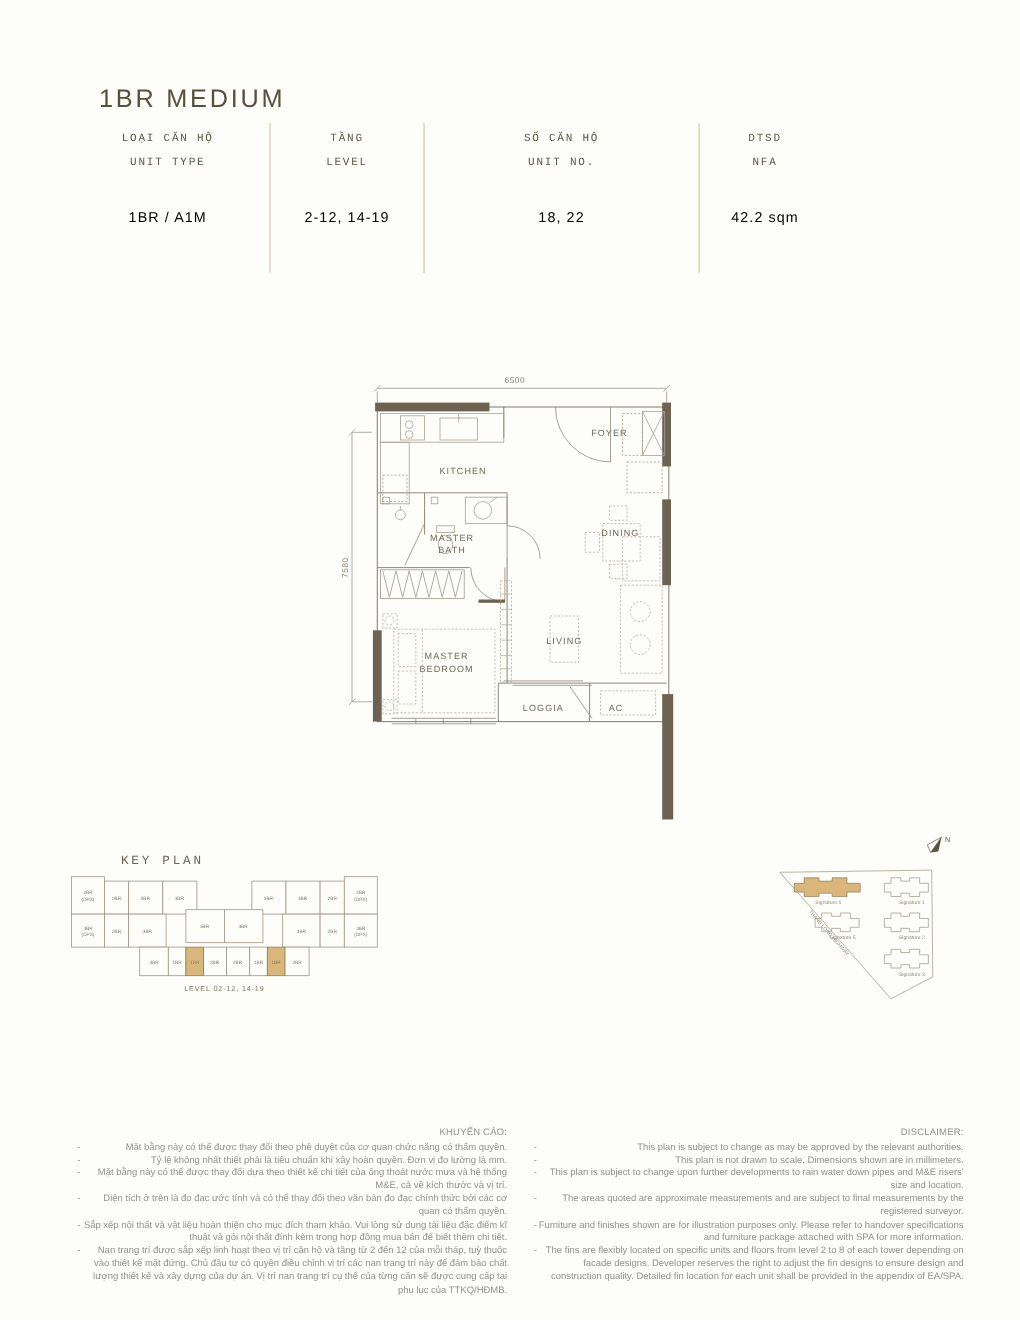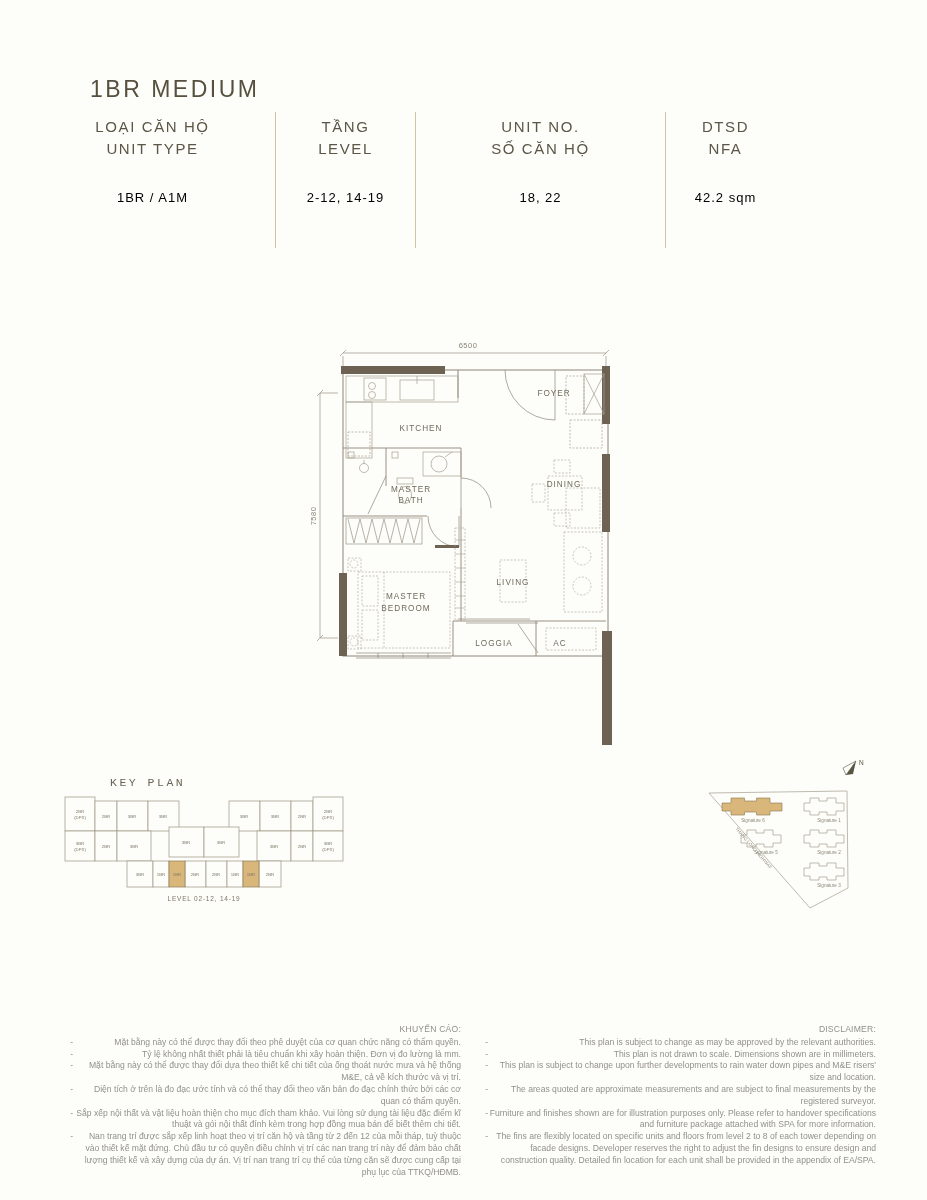--- a/index.html
+++ b/index.html
@@ -3,21 +3,21 @@
 <meta charset="utf-8">
 <style>
   html,body{margin:0;padding:0;background:#e8e8e4;}
   .sheet{position:relative;width:927px;height:1200px;background:#fdfdf9;overflow:hidden;
          font-family:"Liberation Sans",sans-serif;color:#5a5444;margin:0 auto;}
   .abs{position:absolute;}
   .page-title{left:90px;top:76px;font-size:23px;letter-spacing:2.5px;font-weight:400;color:#57503f;}
   .spec-table{left:60px;top:112px;width:818px;height:136px;display:flex;}
   .spec-col{box-sizing:border-box;text-align:center;padding-top:4px;}
   .spec-col+.spec-col{border-left:1px solid #cfc3a3;}
-  .spec-label{font-family:Liberation Sans, sans-serif;font-size:15px;letter-spacing:1.6px;
+  .spec-label{font-family:Liberation Mono, monospace;font-size:10px;letter-spacing:1.6px;
               color:#5c5647;line-height:22px;}
   .spec-value{margin-top:30px;font-size:13px;letter-spacing:1px;color:#000000;}
   .room-label{fill:#6f6a5c;font-size:8.2px;letter-spacing:1px;font-family:"Liberation Sans",sans-serif;}
   .dim-label{fill:#8a8478;font-size:7.5px;letter-spacing:0.5px;font-family:"Liberation Sans",sans-serif;}
   .kp-title{left:110px;top:776px;font-family:Liberation Mono, monospace;font-size:11.5px;
             letter-spacing:2.5px;color:#6b6557;}
   .kp-label{fill:#7d7668;font-size:4.3px;font-family:"Liberation Sans",sans-serif;}
   .kp-level{fill:#7d7668;font-size:6.5px;letter-spacing:0.8px;font-family:"Liberation Sans",sans-serif;}
   .sp-label{fill:#8f8a7c;font-size:4.6px;font-family:"Liberation Sans",sans-serif;}
   .notes{font-size:8.6px;line-height:11.8px;color:#92908a;width:398px;text-align:right;}
@@ -33,28 +33,28 @@
 <div class="sheet">
 
   <div class="abs page-title">1BR MEDIUM</div>
 
   <div class="abs spec-table">
     <div class="spec-col" style="width:185px;">
       <div class="spec-label">LOẠI CĂN HỘ</div>
       <div class="spec-label">UNIT TYPE</div>
       <div class="spec-value">1BR / A1M</div>
     </div>
-    <div class="spec-col" style="width:140px;margin-left:30px;">
+    <div class="spec-col" style="width:140px;">
       <div class="spec-label">TẦNG</div>
       <div class="spec-label">LEVEL</div>
       <div class="spec-value">2-12, 14-19</div>
     </div>
     <div class="spec-col" style="width:250px;">
+      <div class="spec-label">SỐ CĂN HỘ</div>
       <div class="spec-label">UNIT NO.</div>
-      <div class="spec-label">SỐ CĂN HỘ</div>
       <div class="spec-value">18, 22</div>
     </div>
     <div class="spec-col" style="width:120px;">
       <div class="spec-label">DTSD</div>
       <div class="spec-label">NFA</div>
       <div class="spec-value">42.2 sqm</div>
     </div>
   </div>
 
   <svg class="abs" style="left:308px;top:336px;" width="334" height="416" viewBox="0 0 334 416">
@@ -308,21 +308,21 @@
   </svg>
 
   <div class="abs notes" style="left:63px;top:1024px;">
     <div class="nt">KHUYẾN CÁO:</div>
     <div class="note-item">
       <span class="dash">-</span>
       <span class="txt">Mặt bằng này có thể được thay đổi theo phê duyệt của cơ quan chức năng có thẩm quyền.</span>
     </div>
     <div class="note-item">
       <span class="dash">-</span>
-      <span class="txt">Tỷ lệ không nhất thiết phải là tiêu chuẩn khi xây hoàn thiện. Đơn vị đo lường là mm.</span>
+      <span class="txt">Tỷ lệ không nhất thiết phải là tiêu chuẩn khi xây hoàn quyền. Đơn vị đo lường là mm.</span>
     </div>
     <div class="note-item">
       <span class="dash">-</span>
       <span class="txt">Mặt bằng này có thể được thay đổi dựa theo thiết kế chi tiết của ống thoát nước mưa và hệ thống M&amp;E, cả về kích thước và vị trí.</span>
     </div>
     <div class="note-item">
       <span class="dash">-</span>
       <span class="txt">Diện tích ở trên là đo đạc ước tính và có thể thay đổi theo văn bản đo đạc chính thức bởi các cơ quan có thẩm quyền.</span>
     </div>
     <div class="note-item">

